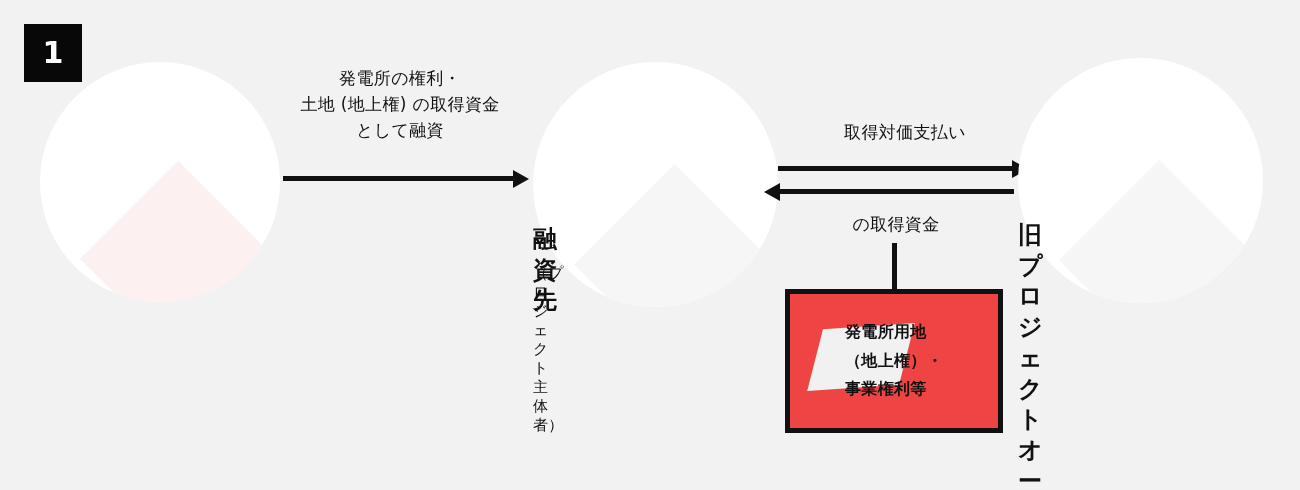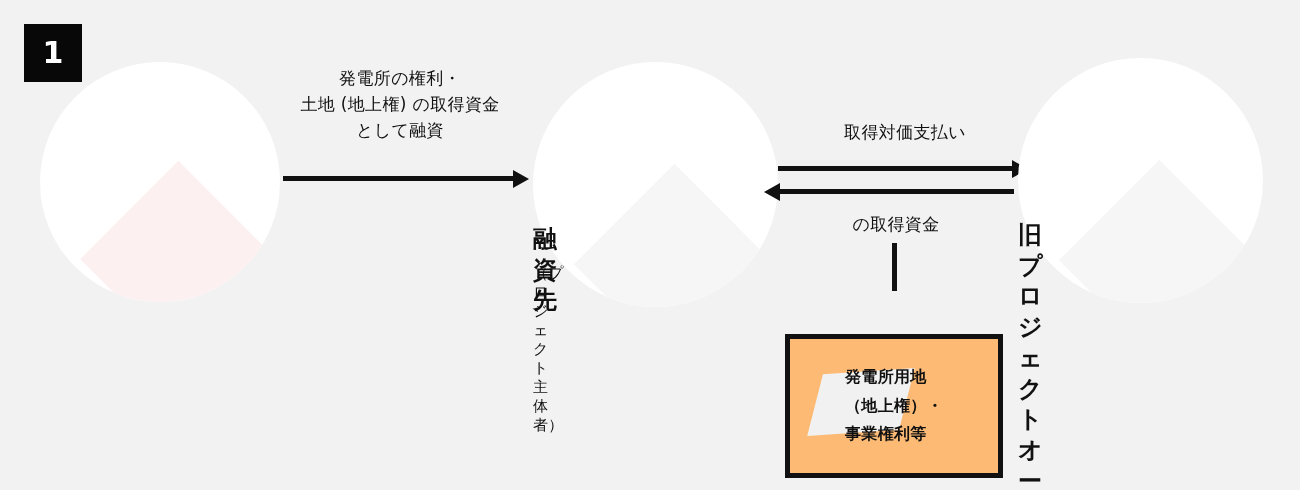--- a/index.html
+++ b/index.html
@@ -178,27 +178,26 @@
 
   
   .stem {
     position: absolute;
     width: 5px;
     background: #111111;
   }
   .asset-box {
     position: absolute;
     border: 5px solid #111111;
-    background: #fdba74;
+    background: #ef4444;
     box-sizing: border-box;
     display: flex;
     align-items: center;
     justify-content: center;
     overflow: hidden;
-    margin-top: 45px;
   }
   .asset-box .asset-text {
     position: relative;
     z-index: 2;
     text-align: left;
     font-weight: 700;
     font-size: 16px;
     line-height: 1.78;
     letter-spacing: 0.02em;
     white-space: pre-line;

